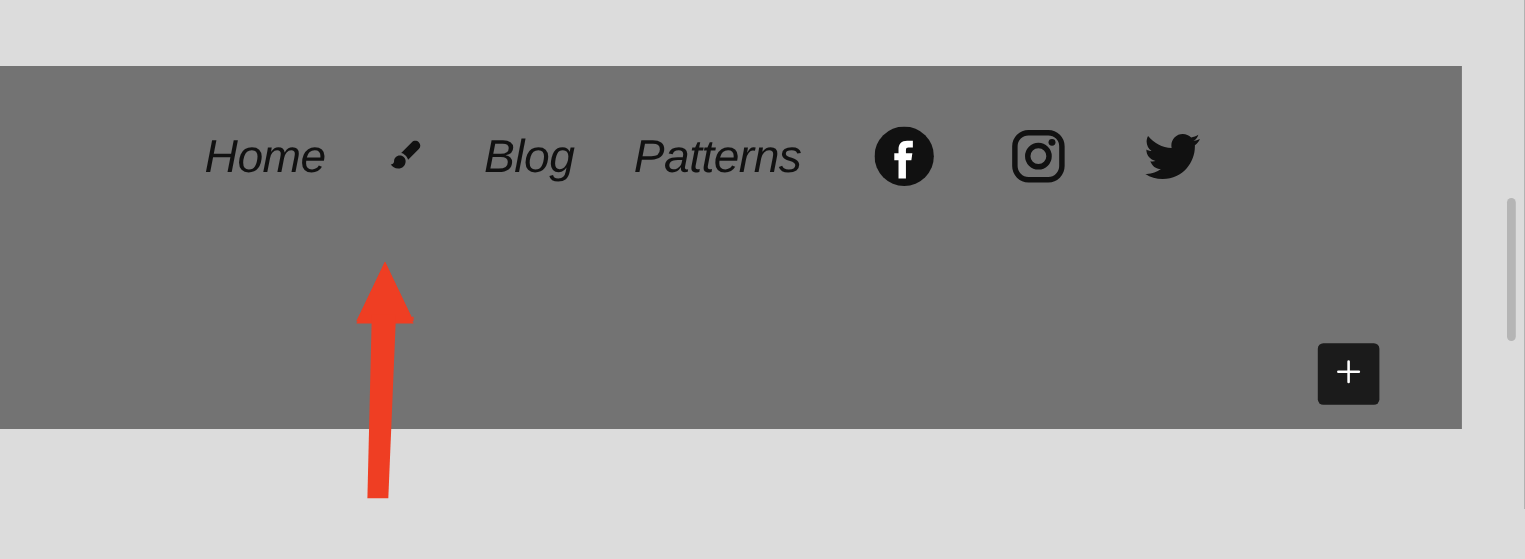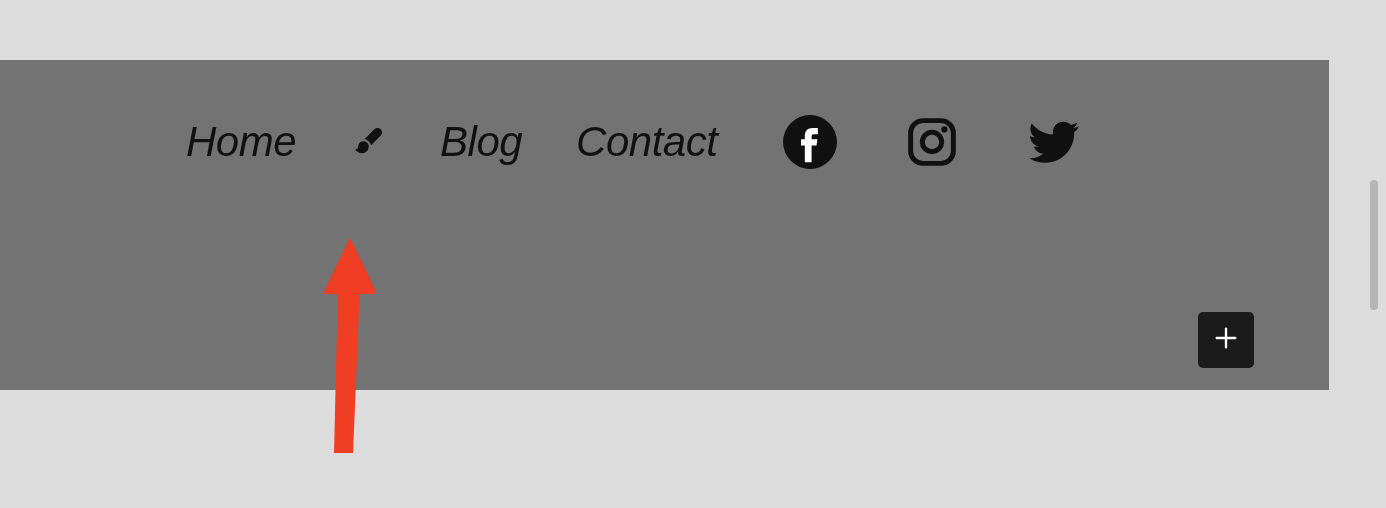--- a/index.html
+++ b/index.html
@@ -100,21 +100,21 @@
     <span class="brush-icon">
       <svg viewBox="0 0 24 24" width="36" height="40">
         <path fill="#111" d="M20.5 3.5c-1.2-1.2-3.1-1.2-4.2 0L9.8 10c1.8.3 3.9 2.4 4.2 4.2l6.5-6.5c1.2-1.2 1.2-3 0-4.2z"></path>
         <path fill="#111" d="M9 11.5c-2 0-3.5 1.5-3.5 3.5 0 1.4-1.2 2-2 2 .9 1.3 2.4 2.5 4.5 2.5 2.5 0 4.5-2 4.5-4.5 0-2-1.5-3.5-3.5-3.5z"></path>
       </svg>
     </span>
 
 
     <a class="nav-link">Blog</a>
 
-    <a class="nav-link">Contact</a>
+    <a class="nav-link">Patterns</a>
 
     <div class="social-group">
 
       <span class="social-icon">
         <svg viewBox="0 0 24 24">
           <circle cx="12" cy="12" r="12" fill="#111"></circle>
           <path fill="#fff" d="M13.5 8.5h2V5.8h-2.3c-2.3 0-3.5 1.3-3.5 3.5v1.5H8v2.8h1.7V21h3v-7.4h2.2l.4-2.8h-2.6V9.6c0-.8.3-1.1 1-1.1z"></path>
         </svg>
       </span>
 

